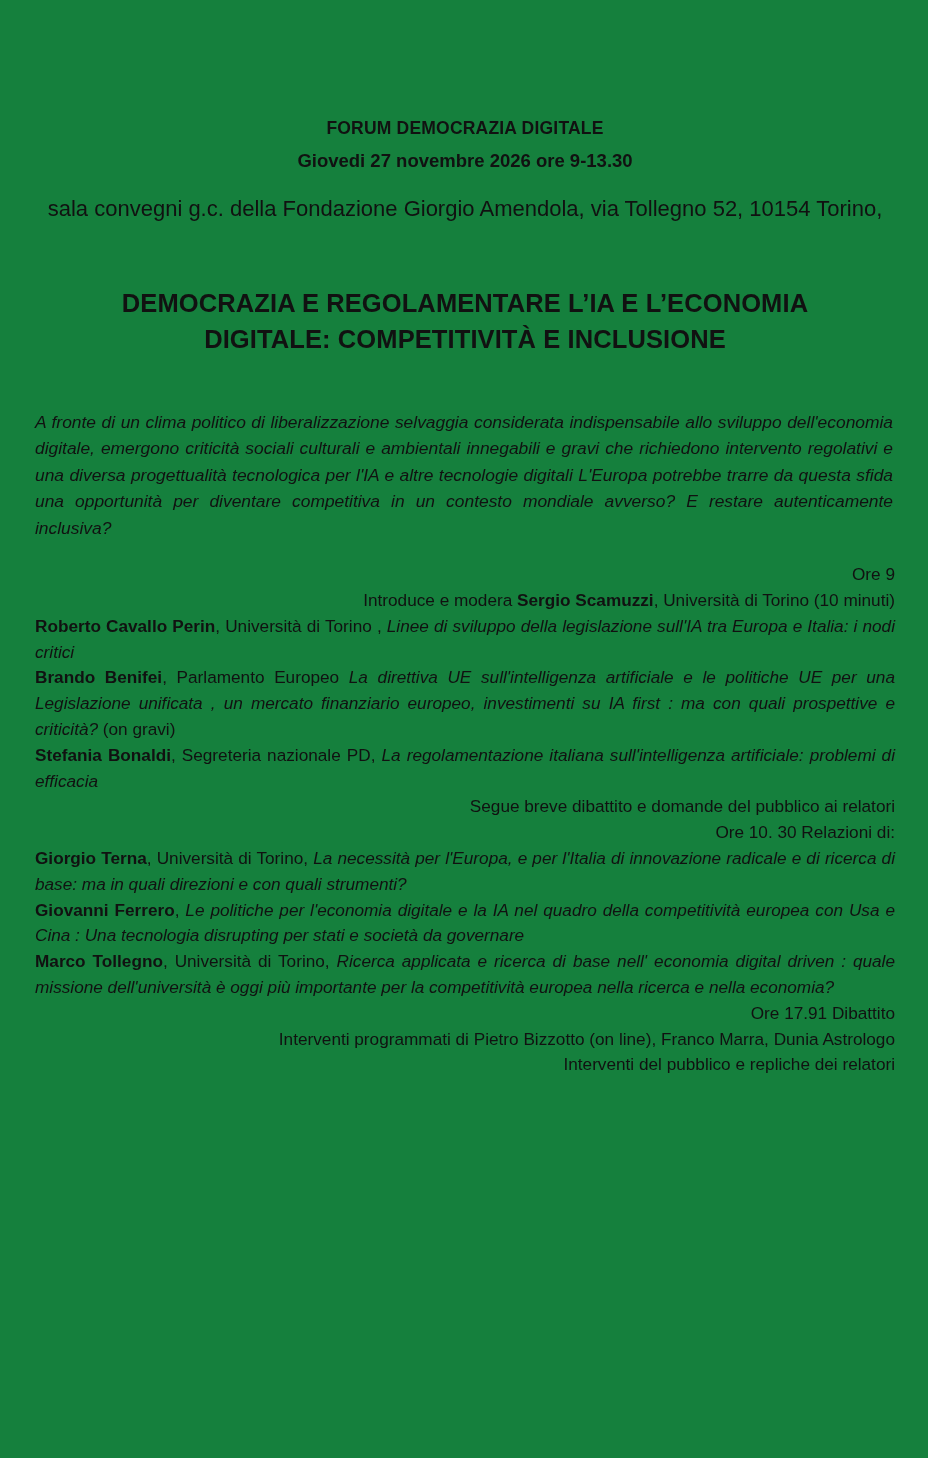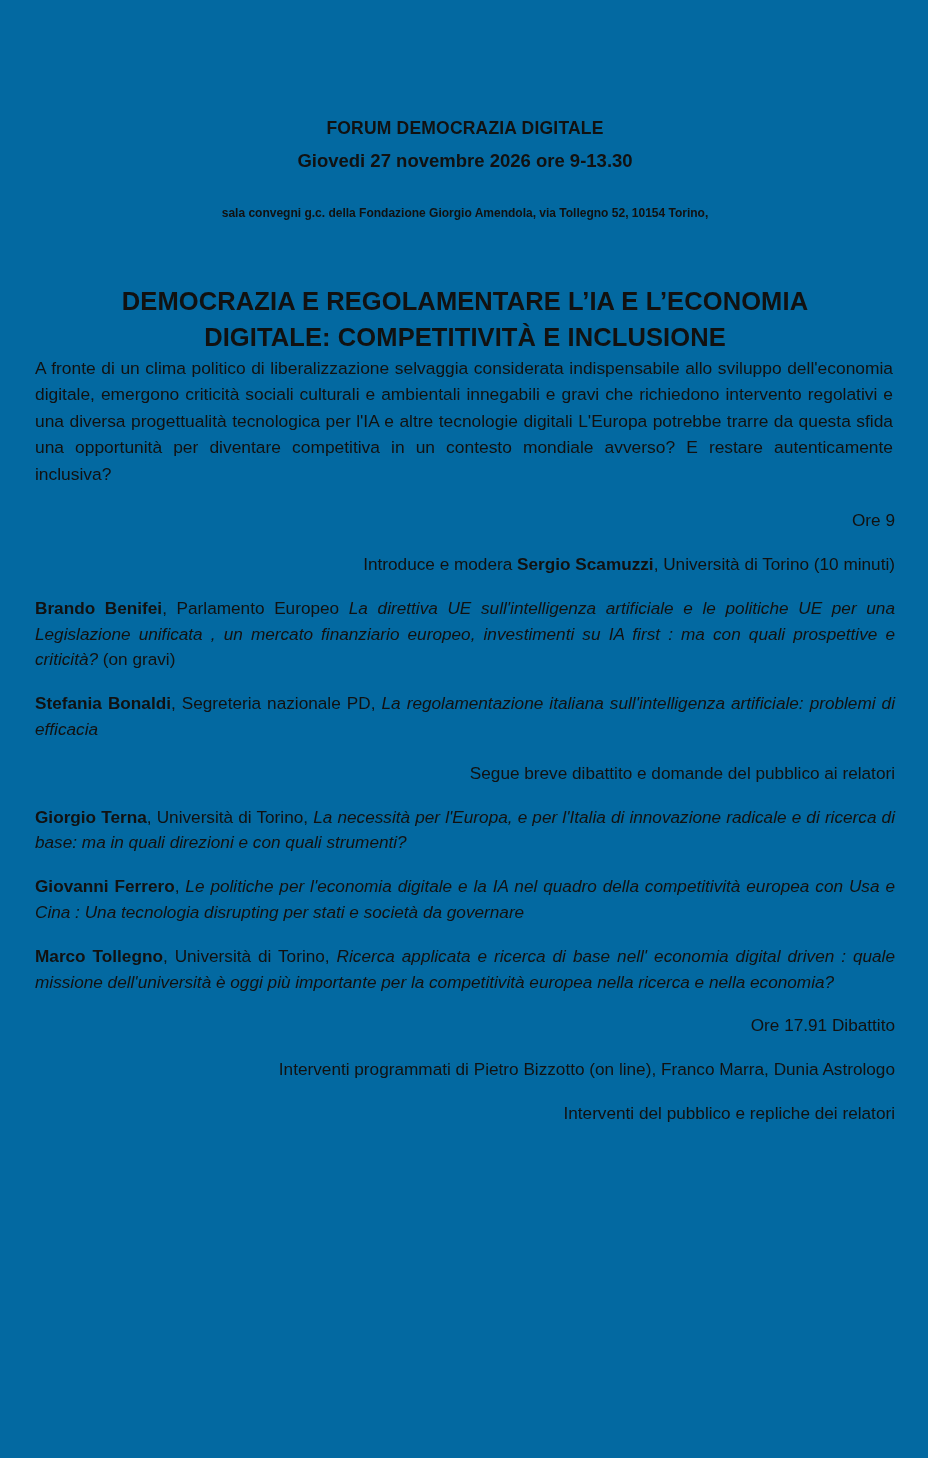--- a/index.html
+++ b/index.html
@@ -13,21 +13,21 @@
     height: 1458px;
     overflow: hidden;
     font-family: "Liberation Sans", sans-serif;
     color: #111111;
     -webkit-font-smoothing: antialiased;
   }
   .page {
     position: relative;
     width: 928px;
     height: 1458px;
-    background: #0369a1;
+    background: #15803d;
     box-sizing: border-box;
     padding: 0 33px 0 35px;
   }
 
   
   .header {
     padding-top: 118px;
     text-align: center;
   }
   .header-line-1 {
@@ -36,53 +36,54 @@
     letter-spacing: 0.2px;
     line-height: 1.2;
   }
   .header-line-2 {
     font-size: 18.5px;
     font-weight: bold;
     margin-top: 11px;
     line-height: 1.2;
   }
   .header-line-3 {
-    font-size: 12px;
-    font-weight: bold;
-    margin-top: 34px;
+    font-size: 22px;
+    font-weight: normal;
+    margin-top: 24px;
     line-height: 1.2;
   }
 
   
   .doc-title {
     margin-top: 62px;
     text-align: center;
     font-size: 25.5px;
     font-weight: bold;
     line-height: 1.42;
     letter-spacing: 0.1px;
     padding: 0 18px;
   }
 
   
   .abstract {
+    margin-top: 52px;
+    font-style: italic;
     font-size: 17.4px;
     line-height: 1.52;
     text-align: justify;
     padding-right: 2px;
   }
 
   
   .program {
     margin-top: 21px;
   }
   .entry {
     font-size: 17.2px;
     line-height: 1.5;
-    margin-top: 18px;
     text-align: justify;
   }
   .entry.plain {
     text-align: right;
   }
   .entry:first-child {
     margin-top: 0;
   }
   .entry .name {
     font-weight: bold;
@@ -113,31 +114,35 @@
   <div class="abstract">A fronte  di un clima politico di liberalizzazione selvaggia considerata indispensabile allo sviluppo dell'economia digitale, emergono criticità sociali culturali e ambientali innegabili e gravi che richiedono  intervento regolativi  e una diversa progettualità tecnologica per l'IA e altre tecnologie digitali  L'Europa potrebbe trarre da questa sfida una opportunità per diventare competitiva in un contesto mondiale avverso? E restare autenticamente  inclusiva?</div>
 
   <div class="program">
 
     <div class="entry plain">Ore 9</div>
 
     <div class="entry plain">
       <span>Introduce e modera  </span><span class="name">Sergio Scamuzzi</span><span>, Università di Torino  (10 minuti)</span>
     </div>
 
+    <div class="entry">
+      <span class="name">Roberto Cavallo Perin</span><span class="role">, Università di Torino , </span><span class="talk">Linee di sviluppo della legislazione sull'IA tra Europa e Italia: i nodi critici</span><span class="role"></span>
+    </div>
 
     <div class="entry">
       <span class="name">Brando Benifei</span><span class="role">, Parlamento Europeo  </span><span class="talk">La direttiva UE sull'intelligenza artificiale e le politiche  UE per una Legislazione unificata , un mercato finanziario europeo, investimenti su IA first :  ma con quali prospettive e criticità?</span><span class="role">  (on gravi)</span>
     </div>
 
     <div class="entry">
       <span class="name">Stefania Bonaldi</span><span class="role">, Segreteria nazionale PD, </span><span class="talk">La regolamentazione italiana sull'intelligenza artificiale: problemi di efficacia</span><span class="role"></span>
     </div>
 
     <div class="entry plain">Segue breve dibattito e domande del pubblico ai relatori</div>
 
+    <div class="entry plain">Ore 10. 30  Relazioni di:</div>
 
     <div class="entry">
       <span class="name">Giorgio Terna</span><span class="role">, Università di Torino, </span><span class="talk">La necessità per l'Europa, e per l'Italia  di  innovazione radicale e di ricerca di base: ma in quali direzioni e con quali strumenti?</span><span class="role"></span>
     </div>
 
     <div class="entry">
       <span class="name">Giovanni Ferrero</span><span class="role">,  </span><span class="talk">Le politiche per l'economia digitale e la IA nel quadro della competitività europea con Usa e Cina : Una tecnologia disrupting per stati e società da governare</span><span class="role"></span>
     </div>
 
     <div class="entry">

